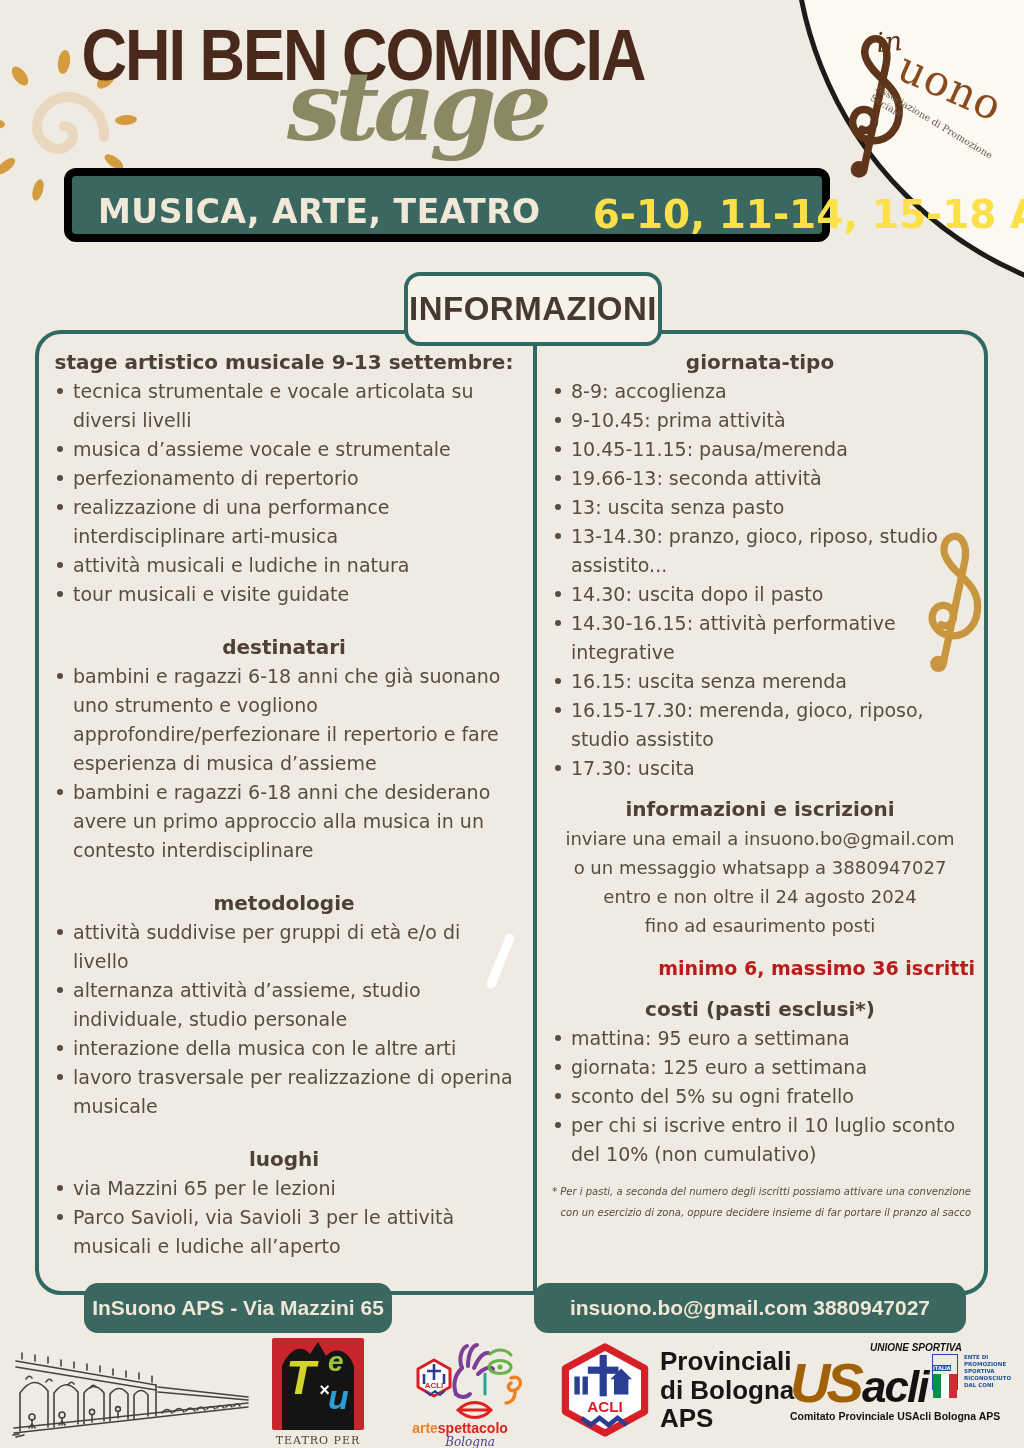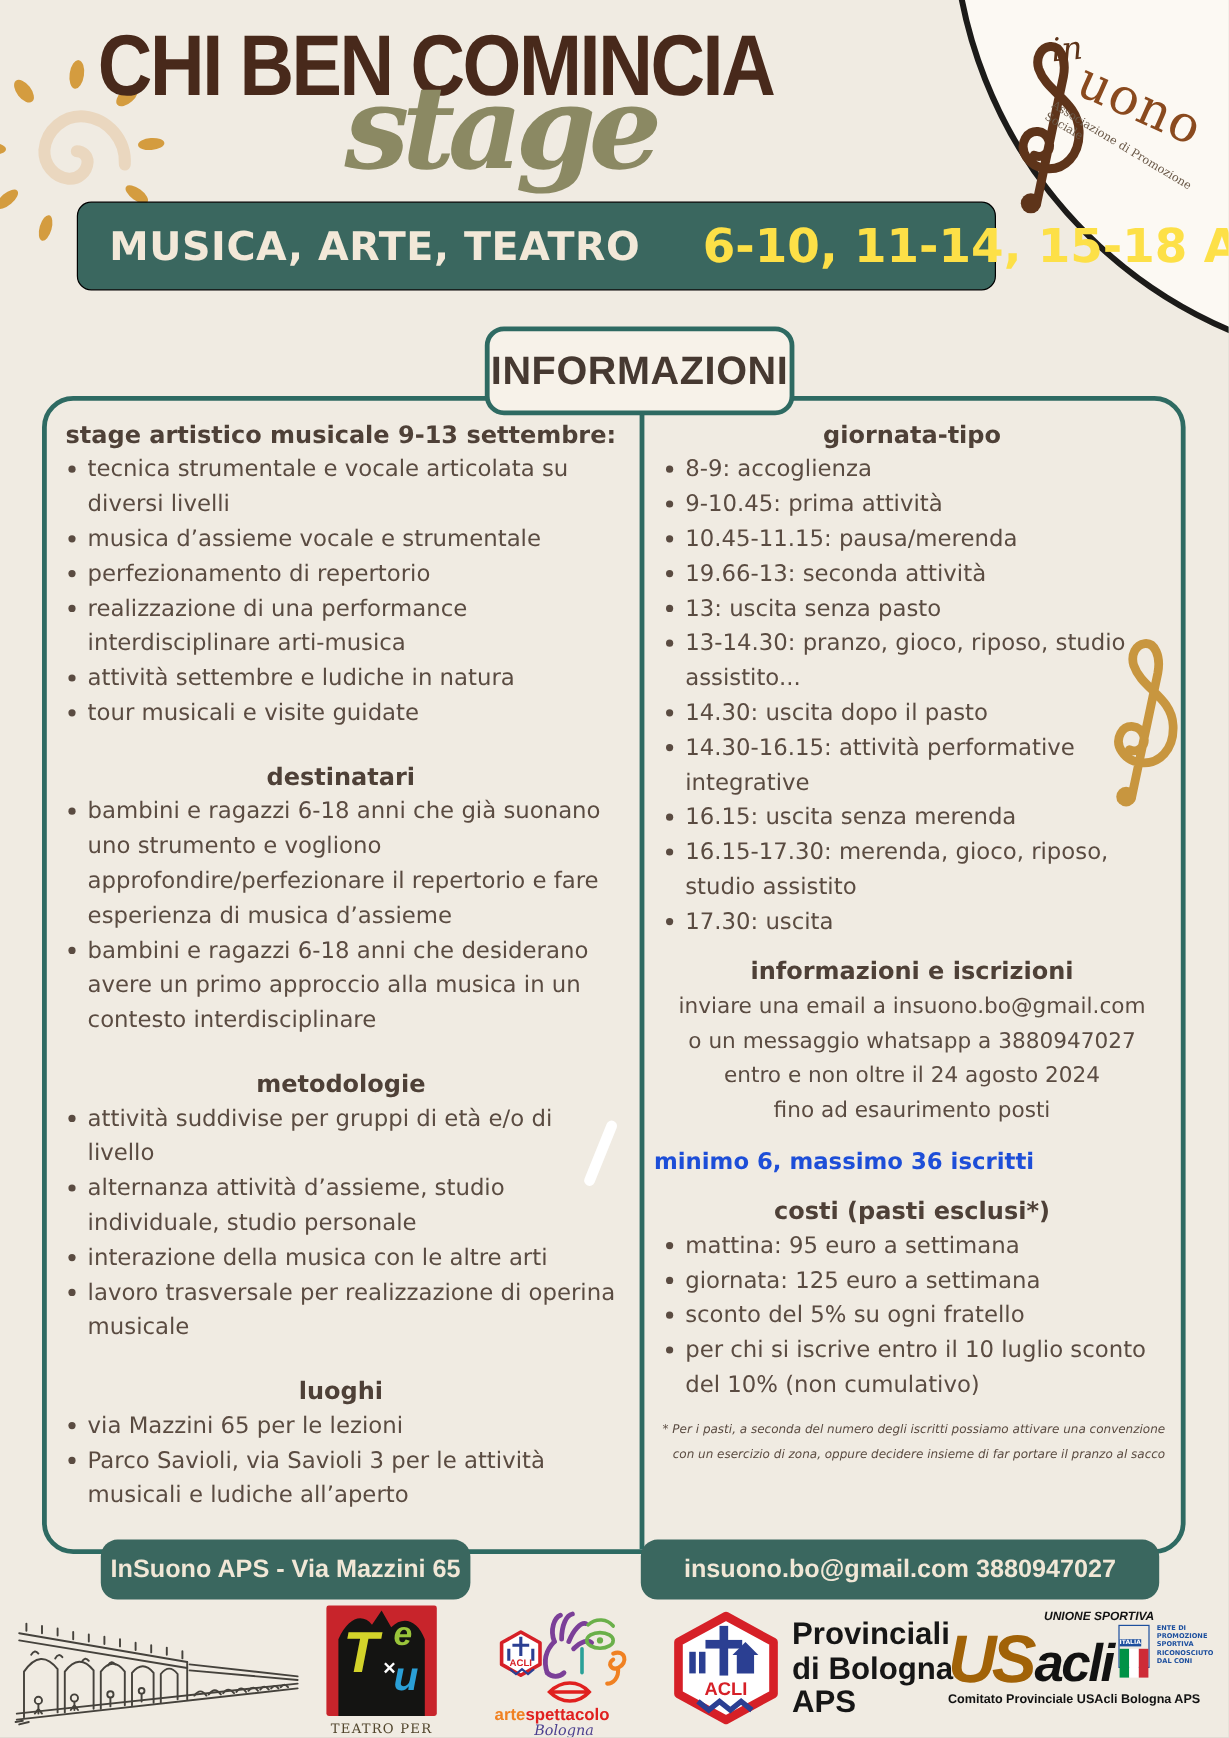--- a/index.html
+++ b/index.html
@@ -20,22 +20,22 @@
   .sun{position:absolute;left:-14px;top:46px;width:156px;height:156px;z-index:0;}
 
   .main-title{position:absolute;left:38px;top:14px;width:650px;text-align:center;
         font-family:"Liberation Sans","DejaVu Sans",sans-serif;font-weight:800;font-size:63px;
         letter-spacing:-2px;color:#48291b;transform:scaleY(1.14);transform-origin:top center;
         white-space:nowrap;z-index:3;}
   .script-word{position:absolute;left:287px;top:50px;font-family:"DejaVu Serif",serif;
         font-style:italic;font-weight:700;font-size:96px;color:#8b8963;letter-spacing:-6px;z-index:4;}
 
   .top-banner{position:absolute;left:64px;top:168px;width:766px;height:74px;background:#3a675f;
-        border:1px solid #000000;border-radius:12px;box-sizing:border-box;display:flex;
-        align-items:center;padding:0 26px;gap:52px;z-index:2;}
+        border:8px solid #000000;border-radius:12px;box-sizing:border-box;display:flex;
+        padding:16px 26px;gap:52px;z-index:2;}
   .banner-main{font-weight:800;font-size:33px;color:#f2e8d8;letter-spacing:.5px;white-space:nowrap;}
   .banner-ages{font-weight:700;font-size:39px;color:#fde047;white-space:nowrap;}
 
   .info-label{position:absolute;left:404px;top:272px;width:258px;height:74px;background:#f7f2e9;
         border:4px solid #2e6a62;border-radius:16px;box-sizing:border-box;display:flex;
         align-items:center;justify-content:center;z-index:3;
         font-family:"Liberation Sans","DejaVu Sans",sans-serif;font-weight:800;font-size:33px;
         color:#463931;letter-spacing:.5px;transform-origin:center;}
 
   
@@ -46,21 +46,21 @@
   .col-left{left:8px;width:474px;}
   .col-right{left:506px;width:430px;}
   .sec{margin-bottom:24px;}
   .col-right .sec{margin-bottom:12px;}
   .sec-h{font-weight:700;text-align:center;font-size:20px;color:#4e4037;}
   ul.bullets,ul.lines{list-style:none;margin:0;padding:0;}
   ul.bullets li{display:flex;align-items:flex-start;}
   .dot{flex:0 0 auto;width:6px;height:6px;border-radius:50%;background:#5a4b41;margin:11px 10px 0 10px;}
   .li-text{flex:1;}
   ul.lines li{display:block;text-align:center;font-size:18px;}
-  .standalone{font-weight:700;text-align:left;margin:14px 0 12px 0;color:#1d4ed8;}
+  .standalone{font-weight:700;text-align:right;margin:14px 0 12px 0;color:#b91c1c;}
   .footnote{font-style:italic;font-size:10px;line-height:21px;text-align:right;margin:10px 4px 0 4px;}
 
   .slash{position:absolute;left:496px;top:932px;width:9px;height:58px;background:#ffffff;
         border-radius:5px;transform:rotate(22deg);z-index:2;}
   .gold-clef{position:absolute;left:912px;top:528px;width:82px;height:146px;color:#c8963f;z-index:2;}
 
   
   .bottom-banner{position:absolute;background:#3a675f;border-radius:14px;display:flex;
         align-items:center;justify-content:center;color:#f1e7d6;font-weight:800;z-index:2;
         font-family:"Liberation Sans","DejaVu Sans",sans-serif;}
@@ -166,21 +166,21 @@
             <li>
               <span class="dot"></span>
               <span class="li-text">perfezionamento di repertorio</span>
             </li>
             <li>
               <span class="dot"></span>
               <span class="li-text">realizzazione di una performance interdisciplinare arti-musica</span>
             </li>
             <li>
               <span class="dot"></span>
-              <span class="li-text">attività settembre e ludiche in natura</span>
+              <span class="li-text">attività musicali e ludiche in natura</span>
             </li>
             <li>
               <span class="dot"></span>
               <span class="li-text">tour musicali e  visite guidate</span>
             </li>
           </ul>
       </div>
       <div class="sec">
         <div class="sec-h">destinatari</div>
         <ul class="bullets">

